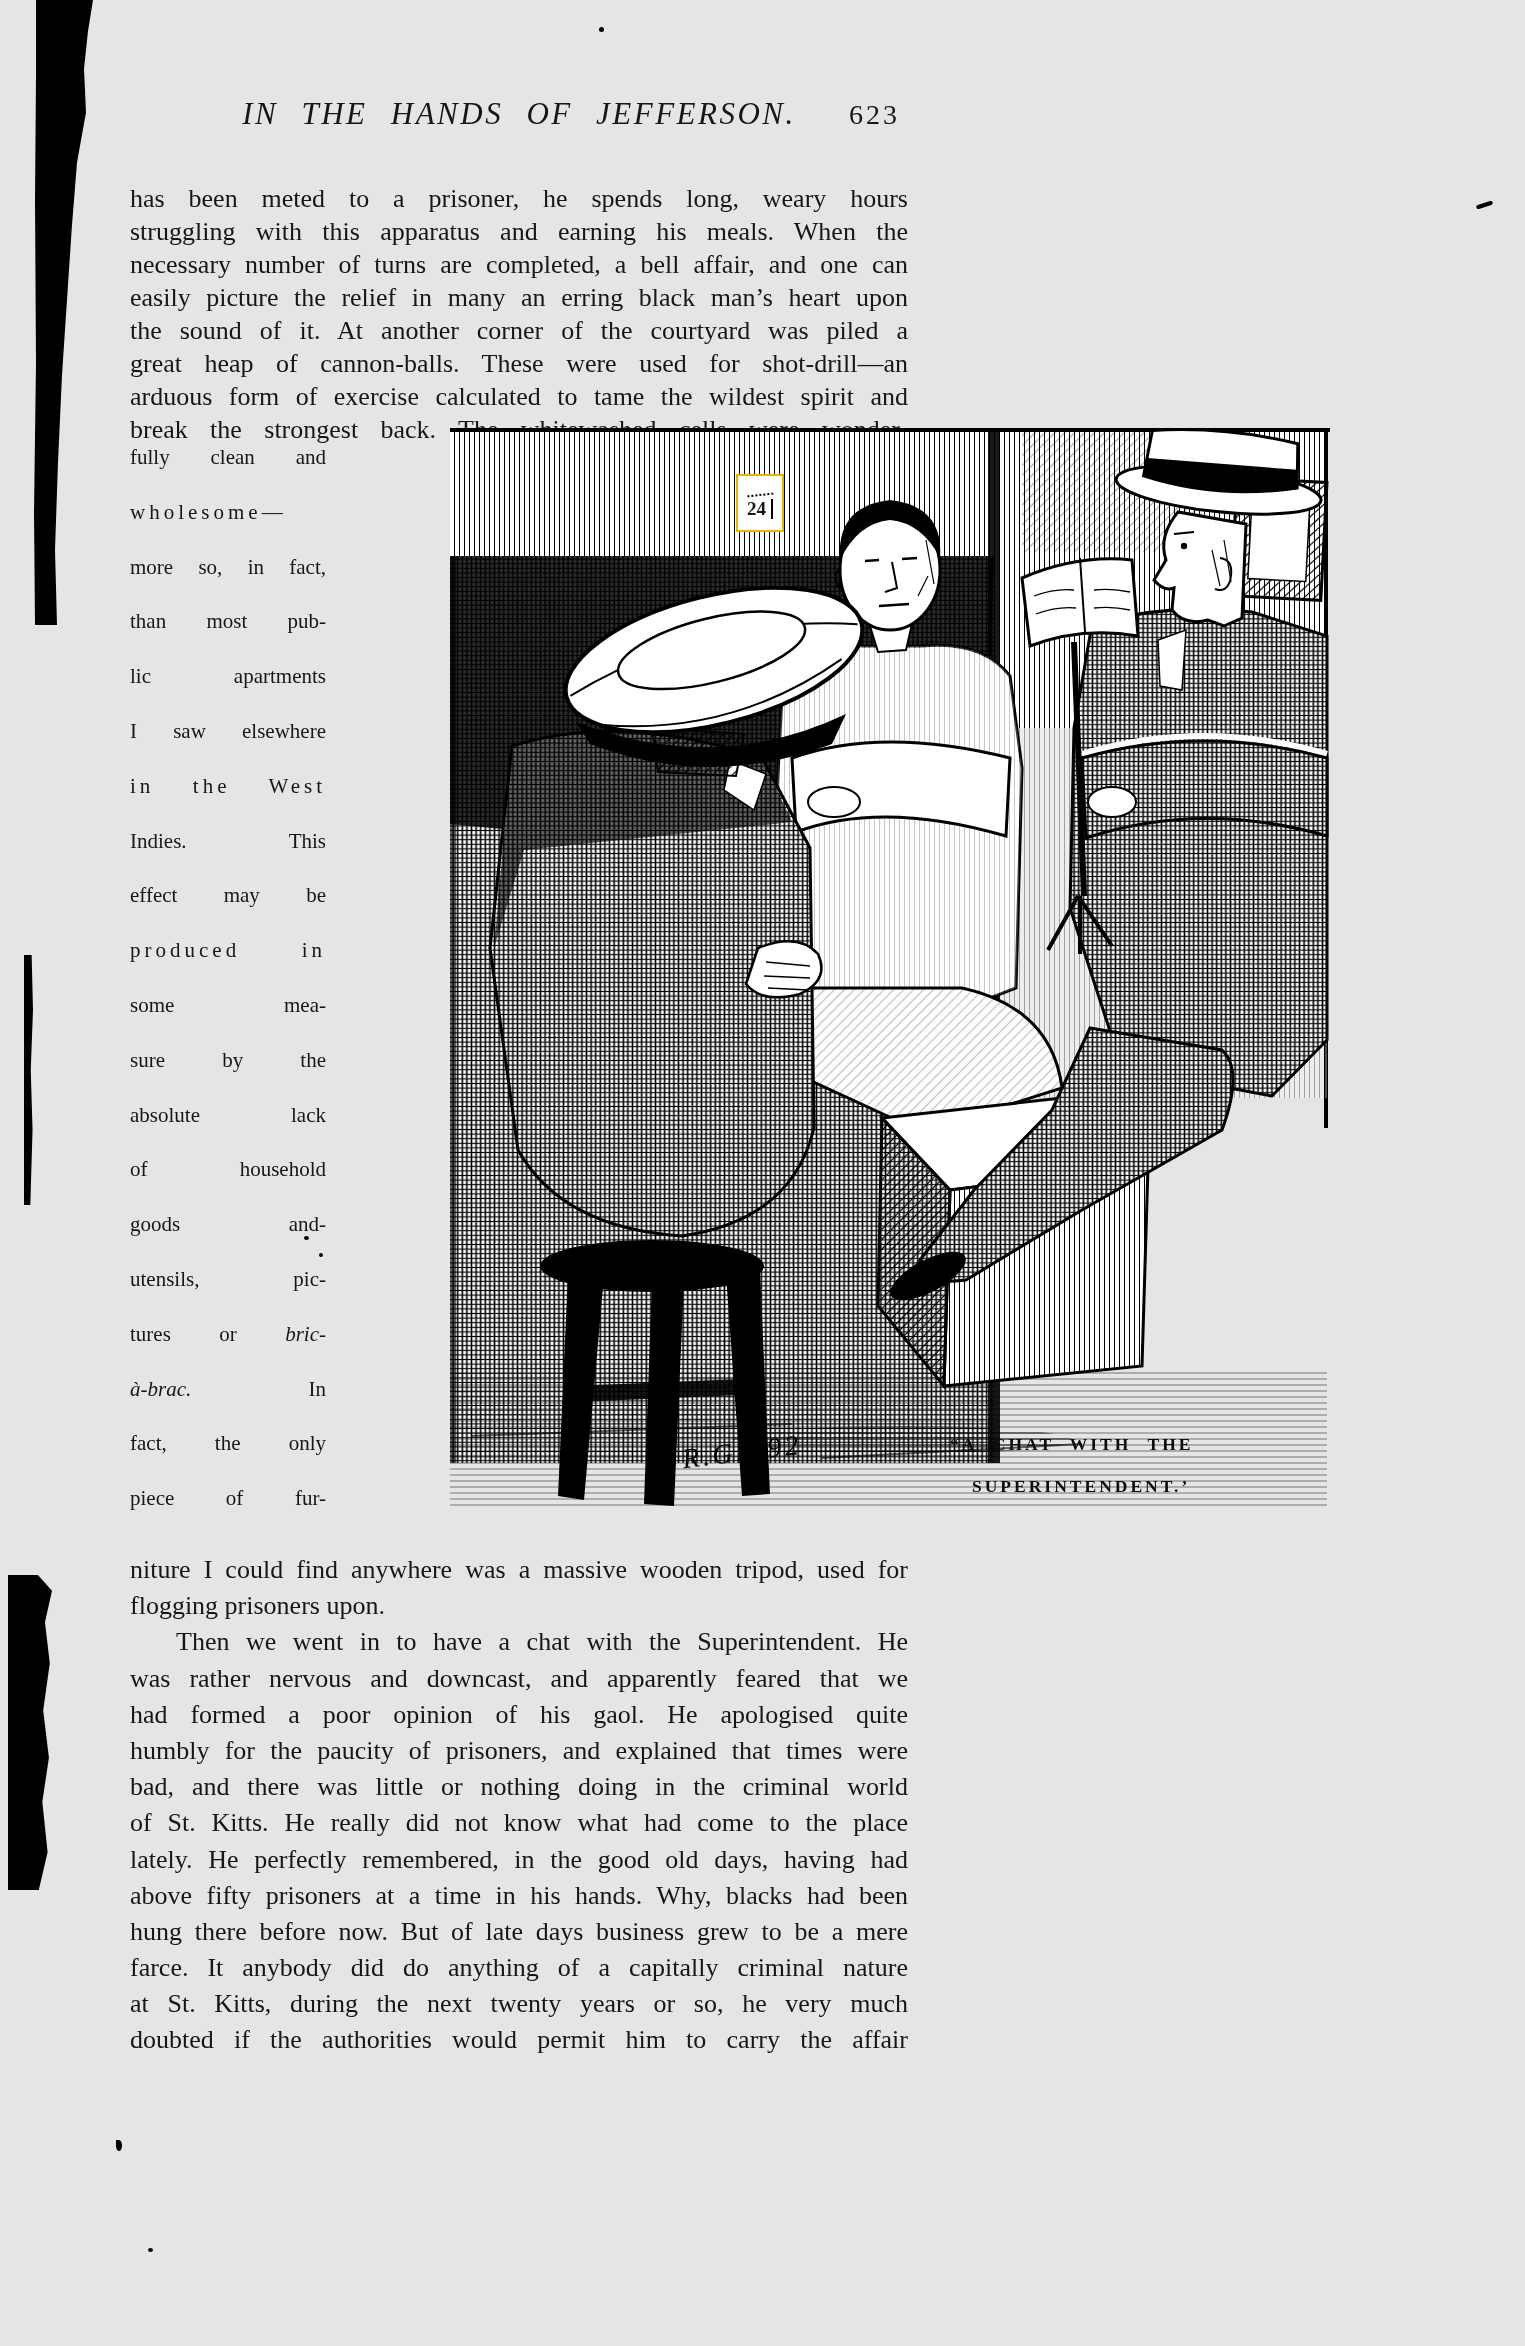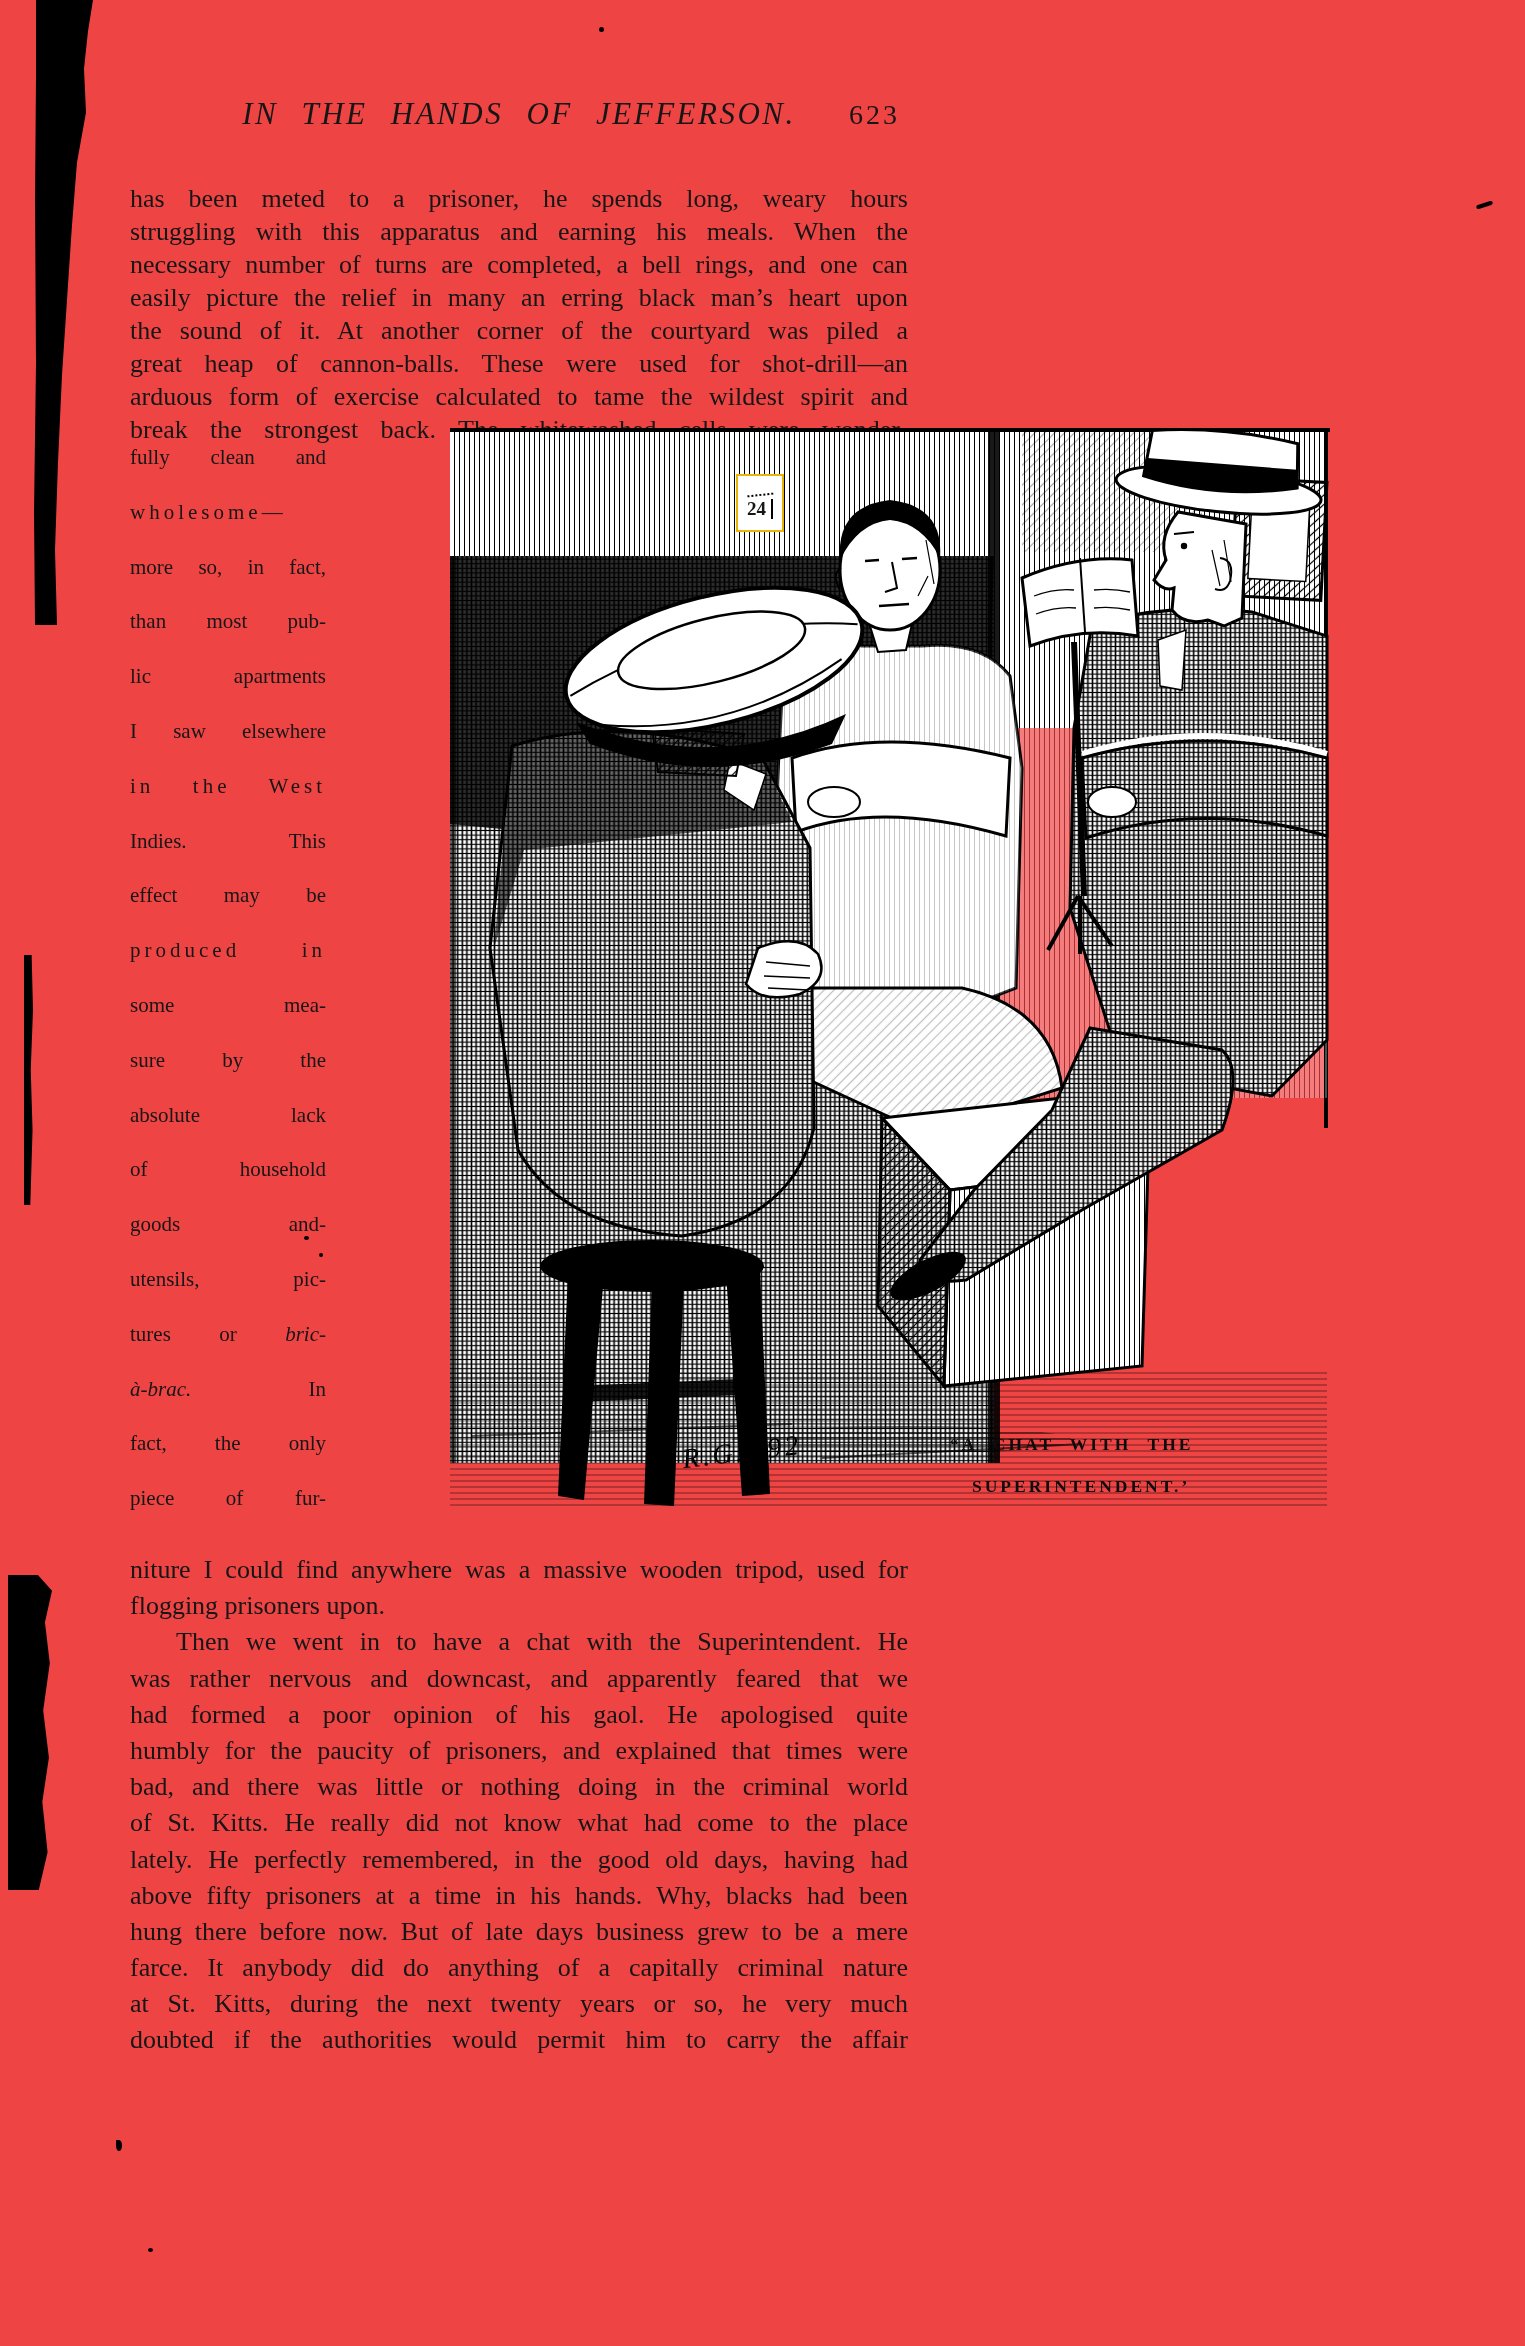--- a/index.html
+++ b/index.html
@@ -1,21 +1,21 @@
 <!DOCTYPE html>
 <html><head>
 <meta charset="utf-8">
 <style>
   html,body{margin:0;padding:0;}
   body{
     width:1525px;height:2346px;position:relative;background:#ffffff;
     font-family:"Liberation Serif","DejaVu Serif",serif;color:#161616;
     overflow:hidden;
   }
-  .page{position:absolute;inset:0;background:#ef4444;}
+  .page{position:absolute;inset:0;background:#e5e5e5;}
 
   
   .ink{position:absolute;background:#000;}
   #artifact-top{left:0;top:0;width:100px;height:625px;
     clip-path:polygon(36% 0,93% 0,88% 5%,84% 11%,86% 18%,77% 26%,72% 36%,67% 48%,62% 60%,58% 74%,55% 88%,57% 100%,35% 100%,34% 82%,36% 58%,35% 32%,36% 12%);}
   #artifact-mid{left:24px;top:955px;width:9px;height:250px;
     clip-path:polygon(0 0,85% 0,100% 22%,75% 46%,95% 70%,70% 100%,0 100%);}
   #artifact-low{left:8px;top:1575px;width:44px;height:315px;
     clip-path:polygon(0 0,68% 0,100% 5%,84% 15%,95% 28%,80% 43%,93% 58%,78% 72%,90% 88%,70% 100%,0 100%);}
   .speck{position:absolute;background:#000;border-radius:50%;}
@@ -66,21 +66,21 @@
   <div class="speck" style="left:148px;top:2248px;width:5px;height:4px;"></div>
 
   <div id="header">
     <div class="htitle">IN THE HANDS OF JEFFERSON.</div>
     <div class="hpage">623</div>
   </div>
 
   <div id="para1">
     <div class="l">has been meted to a prisoner, he spends long, weary hours</div>
     <div class="l">struggling with this apparatus and earning his meals.  When the</div>
-    <div class="l">necessary number of turns are completed, a bell rings, and one can</div>
+    <div class="l">necessary number of turns are completed, a bell affair, and one can</div>
     <div class="l">easily picture the relief in many an erring black man’s heart upon</div>
     <div class="l">the sound of it.  At another corner of the courtyard was piled a</div>
     <div class="l">great heap of cannon-balls.  These were used for shot-drill—an</div>
     <div class="l">arduous form of exercise calculated to tame the wildest spirit and</div>
     <div class="l">break the strongest back.  The whitewashed cells were wonder-</div>
   </div>
 
   <div id="narrow">
     <div class="nl">fully clean and</div>
     <div class="nl nsp">wholesome—</div>

